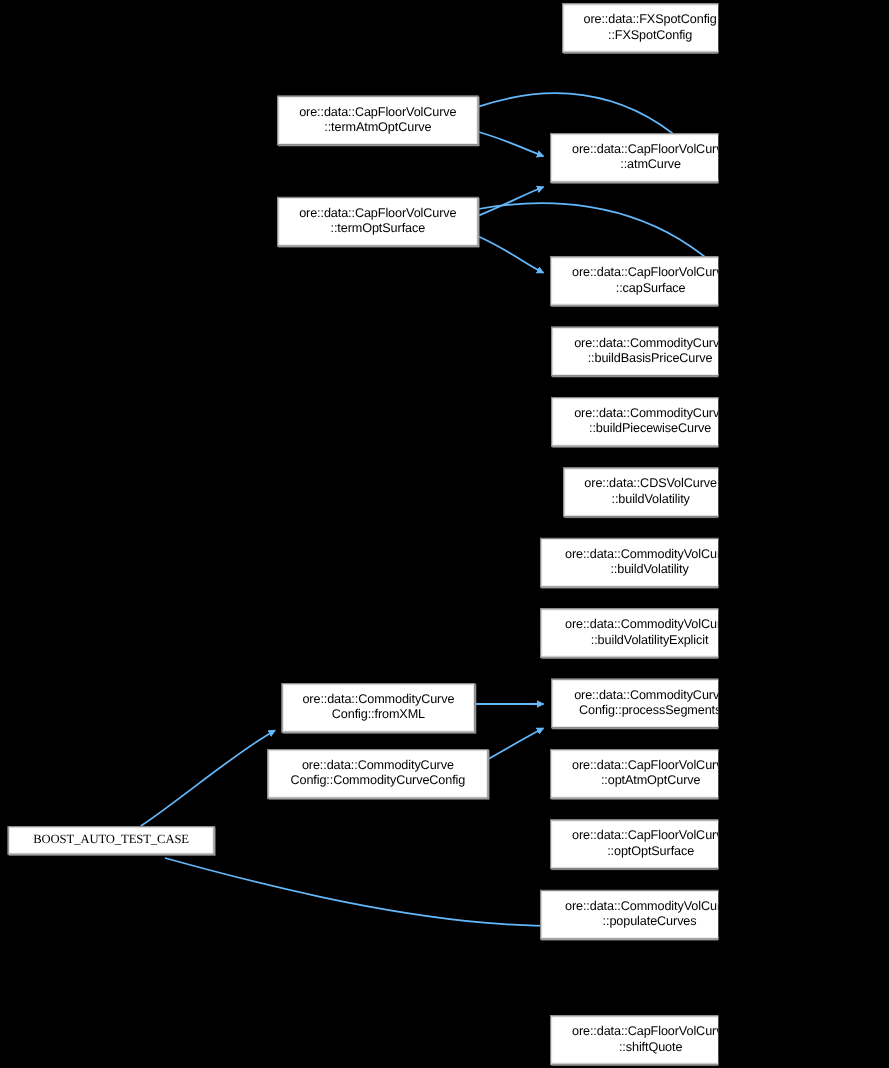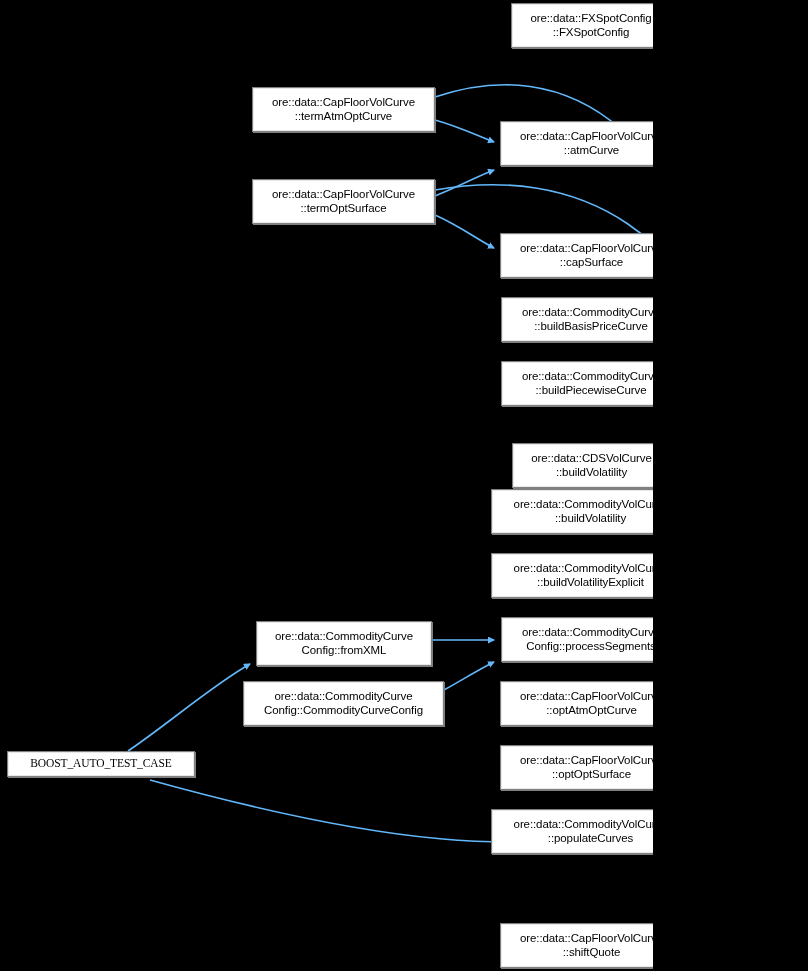--- a/index.html
+++ b/index.html
@@ -71,21 +71,21 @@
 ::capSurface</span>
       </div>
       <div class="node" style="left: 501px; top: 297px; width: 180px; height: 45px;">
         <span class="lbl">ore::data::CommodityCurve
 ::buildBasisPriceCurve</span>
       </div>
       <div class="node" style="left: 501px; top: 361px; width: 180px; height: 45px;">
         <span class="lbl">ore::data::CommodityCurve
 ::buildPiecewiseCurve</span>
       </div>
-      <div class="node" style="left: 512px; top: 443px; width: 159px; height: 45px;">
+      <div class="node" style="left: 512px; top: 425px; width: 159px; height: 45px;">
         <span class="lbl">ore::data::CDSVolCurve
 ::buildVolatility</span>
       </div>
       <div class="node" style="left: 491px; top: 489px; width: 199px; height: 45px;">
         <span class="lbl">ore::data::CommodityVolCurve
 ::buildVolatility</span>
       </div>
       <div class="node" style="left: 491px; top: 553px; width: 199px; height: 45px;">
         <span class="lbl">ore::data::CommodityVolCurve
 ::buildVolatilityExplicit</span>

